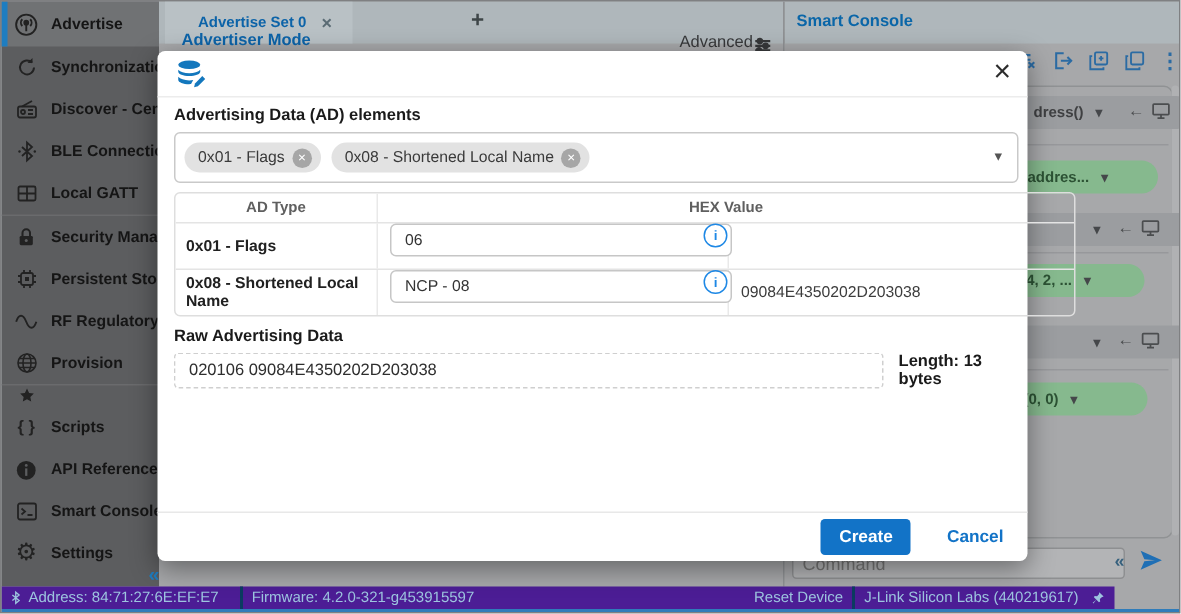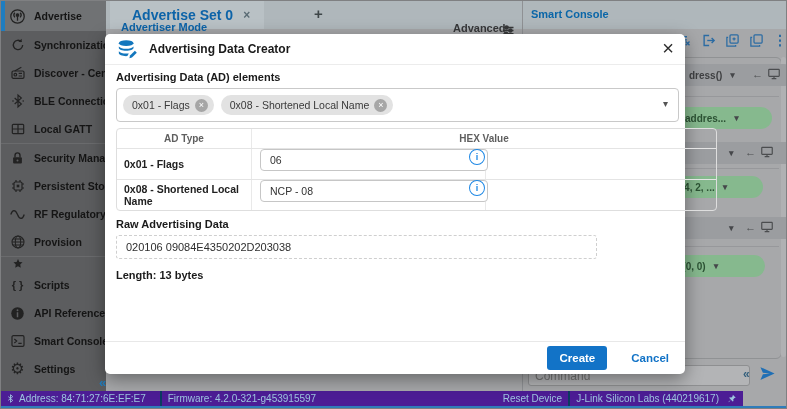--- a/index.html
+++ b/index.html
@@ -5,41 +5,41 @@
   html,body{margin:0;padding:0;background:#e8e8e8;}
   .app{position:relative;width:787px;height:409px;font-family:"Liberation Sans",sans-serif;
        background:#a7a8aa;overflow:hidden;border:1px solid #7f8082;box-sizing:border-box;}
   .abs{position:absolute;}
   svg{display:block;}
 
   
   .tabstrip{left:105px;top:0;width:682px;height:28px;background:#afb7bb;}
   .tab-active{position:absolute;left:4px;top:0;height:28px;background:#b9c1c5;
     display:flex;align-items:center;padding:0 14px 0 22px;gap:10px;}
-  .tab-label{font-size:14px;font-weight:700;color:#0c63a8;}
+  .tab-label{font-size:10px;font-weight:700;color:#0c63a8;}
   .tab-close{font-size:12px;color:#5a6b74;font-weight:700;cursor:default;}
   .tab-add{position:absolute;left:208px;top:4px;font-size:15px;color:#3e4648;font-weight:700;}
   .panel-divider{left:521px;top:0;width:1px;height:390px;background:#8f9194;}
   .sc-title{position:absolute;left:9px;top:7px;font-size:11px;font-weight:700;color:#0a66a8;}
 
   
   .sidebar{left:0;top:0;width:105px;height:390px;background:#5c5d5f;}
   .side-item{display:flex;align-items:center;height:28px;padding-left:8px;gap:8px;color:#1b1b1b;}
   .side-item .lbl{font-size:10.5px;font-weight:700;color:#151515;white-space:nowrap;}
   .side-item.sel{height:30px;background:#707274;border-left:4px solid #1e7dc0;padding-left:4px;}
   .side-item.partial{height:14px;overflow:hidden;border-top:1px solid #6a6b6d;}
   .side-item.sep{border-top:1px solid #6a6b6d;}
   .sicon{width:17px;height:17px;color:#222;flex:0 0 17px;display:flex;align-items:center;justify-content:center;}
   .sicon.txt{font-weight:700;font-size:11px;color:#222;}
   .gear-glyph{font-size:16px;line-height:16px;color:#222;}
   .collapse-btn{left:98px;top:374px;font-size:13px;font-weight:700;color:#1e7dc0;}
 
   
   .section-title{left:120px;top:20px;font-size:11px;font-weight:700;color:#0c63a8;}
-  .advanced{left:452px;top:21px;font-size:11px;font-weight:700;color:#37383a;}
+  .advanced{left:452px;top:21px;font-size:11px;font-weight:400;color:#37383a;}
   .advanced-icon{left:500px;top:22px;color:#37383a;}
 
   
   .console-box{left:527px;top:56px;width:252px;height:300px;border:1px solid #909294;border-radius:6px;}
   .rp-divider{height:1px;background:#97989b;position:absolute;left:656px;width:122px;}
   .toolbar{left:676px;top:31px;display:flex;gap:9px;align-items:center;color:#2b6ba3;}
   .tb-more{font-size:14px;font-weight:700;color:#2b6ba3;line-height:16px;}
   .pill{position:absolute;height:22px;border-radius:11px;display:flex;align-items:center;
         font-size:10px;font-weight:700;}
   .pill.gray{background:#9b9da0;color:#3f4042;}
@@ -84,21 +84,21 @@
   .c2{width:234px;box-sizing:border-box;border-right:1px solid #e9e9e9;}
   .c3{flex:1;}
   .th{font-size:10px;font-weight:700;color:#5f5f5f;display:flex;align-items:center;justify-content:center;height:100%;}
   .rowlabel{font-size:10.5px;font-weight:700;color:#212121;padding-left:7px;}
   .valwrap{display:flex;align-items:flex-start;height:100%;padding-left:8px;box-sizing:border-box;}
   .val-input{width:196px;height:20px;border:1px solid #c6c6c6;border-radius:4px;font-size:10.5px;color:#333;
      padding:0 22px 0 9px;font-family:"Liberation Sans",sans-serif;}
   .info-i{margin-left:-19px;width:14px;height:14px;border:1.5px solid #1e88e5;border-radius:50%;color:#1e88e5;
      font-size:9px;font-weight:700;display:flex;align-items:center;justify-content:center;}
   .hex{font-size:10.5px;color:#3c3c3c;padding-left:8px;}
-  .raw-row{display:flex;align-items:flex-start;margin-top:5px;gap:10px;flex-direction:column;}
+  .raw-row{display:flex;align-items:flex-start;margin-top:5px;gap:10px;}
   .raw-box{width:470px;height:22px;border:1px dashed #cfcfcf;border-radius:3px;display:flex;align-items:center;
      padding-left:9px;font-size:11px;color:#2e2e2e;}
   .raw-len{font-size:11px;font-weight:700;color:#1a1a1a;}
   .m-footer{position:absolute;left:0;right:0;bottom:0;height:32px;border-top:1px solid #e8e8e8;
      display:flex;align-items:center;justify-content:flex-end;gap:18px;padding-right:10px;}
   .btn-create{background:#1273c7;color:#fff;font-size:11.5px;font-weight:700;border:none;border-radius:3px;
      padding:6px 12px;font-family:"Liberation Sans",sans-serif;}
   .btn-cancel{color:#1273c7;font-size:11.5px;font-weight:700;background:none;border:none;
      font-family:"Liberation Sans",sans-serif;}
 </style>
@@ -376,21 +376,20 @@
   <div class="abs modal">
     <div class="m-header">
       <span>
         <svg width="22" height="22" viewBox="0 0 24 24" fill="#1377bd">
           <ellipse cx="10" cy="5.6" rx="8" ry="3.1"></ellipse>
           <path d="M2 9.2c1.4 1.6 4.4 2.6 8 2.6s6.6-1 8-2.6v1.6c0 1.7-3.6 3.1-8 3.1s-8-1.4-8-3.1z"></path>
           <path d="M2 14.4c1.4 1.6 4.4 2.6 8 2.6 1 0 2-.1 2.9-.2l-1.6 2.9c-.4 0-.9.1-1.3.1-4.4 0-8-1.4-8-3.1z"></path>
           <path d="M14.2 19.2l5.3-5.3 2.1 2.1-5.3 5.3-2.8.7z"></path>
         </svg>
         </span>
-      <span class="m-title">Advertising Data Creator</span>
       <span class="m-close">×</span>
     </div>
 
     <div class="m-body">
       <div class="m-label">Advertising Data (AD) elements</div>
 
       <div class="elem-select">
         <div class="chip">
           <span>0x01 - Flags</span>
           <span class="chip-x">×</span>
@@ -413,20 +412,21 @@
             <input class="val-input" value="06" style="">
             <span class="info-i">i</span>
           </div>
         </div>
         <div class="t-row">
           <div class="c1 rowlabel" style="height:100%;display:flex;align-items:center;">0x08 - Shortened Local Name</div>
           <div class="c2 valwrap">
             <input class="val-input" value="NCP - 08" style="">
             <span class="info-i">i</span>
           </div>
+          <div class="c3 hex">09084E4350202D203038</div>
         </div>
       </div>
 
       <div class="m-label" style="margin-top:7px;">Raw Advertising Data</div>
       <div class="raw-row">
         <div class="raw-box">020106 09084E4350202D203038</div>
         <div class="raw-len">Length: 13 bytes</div>
       </div>
     </div>
 

